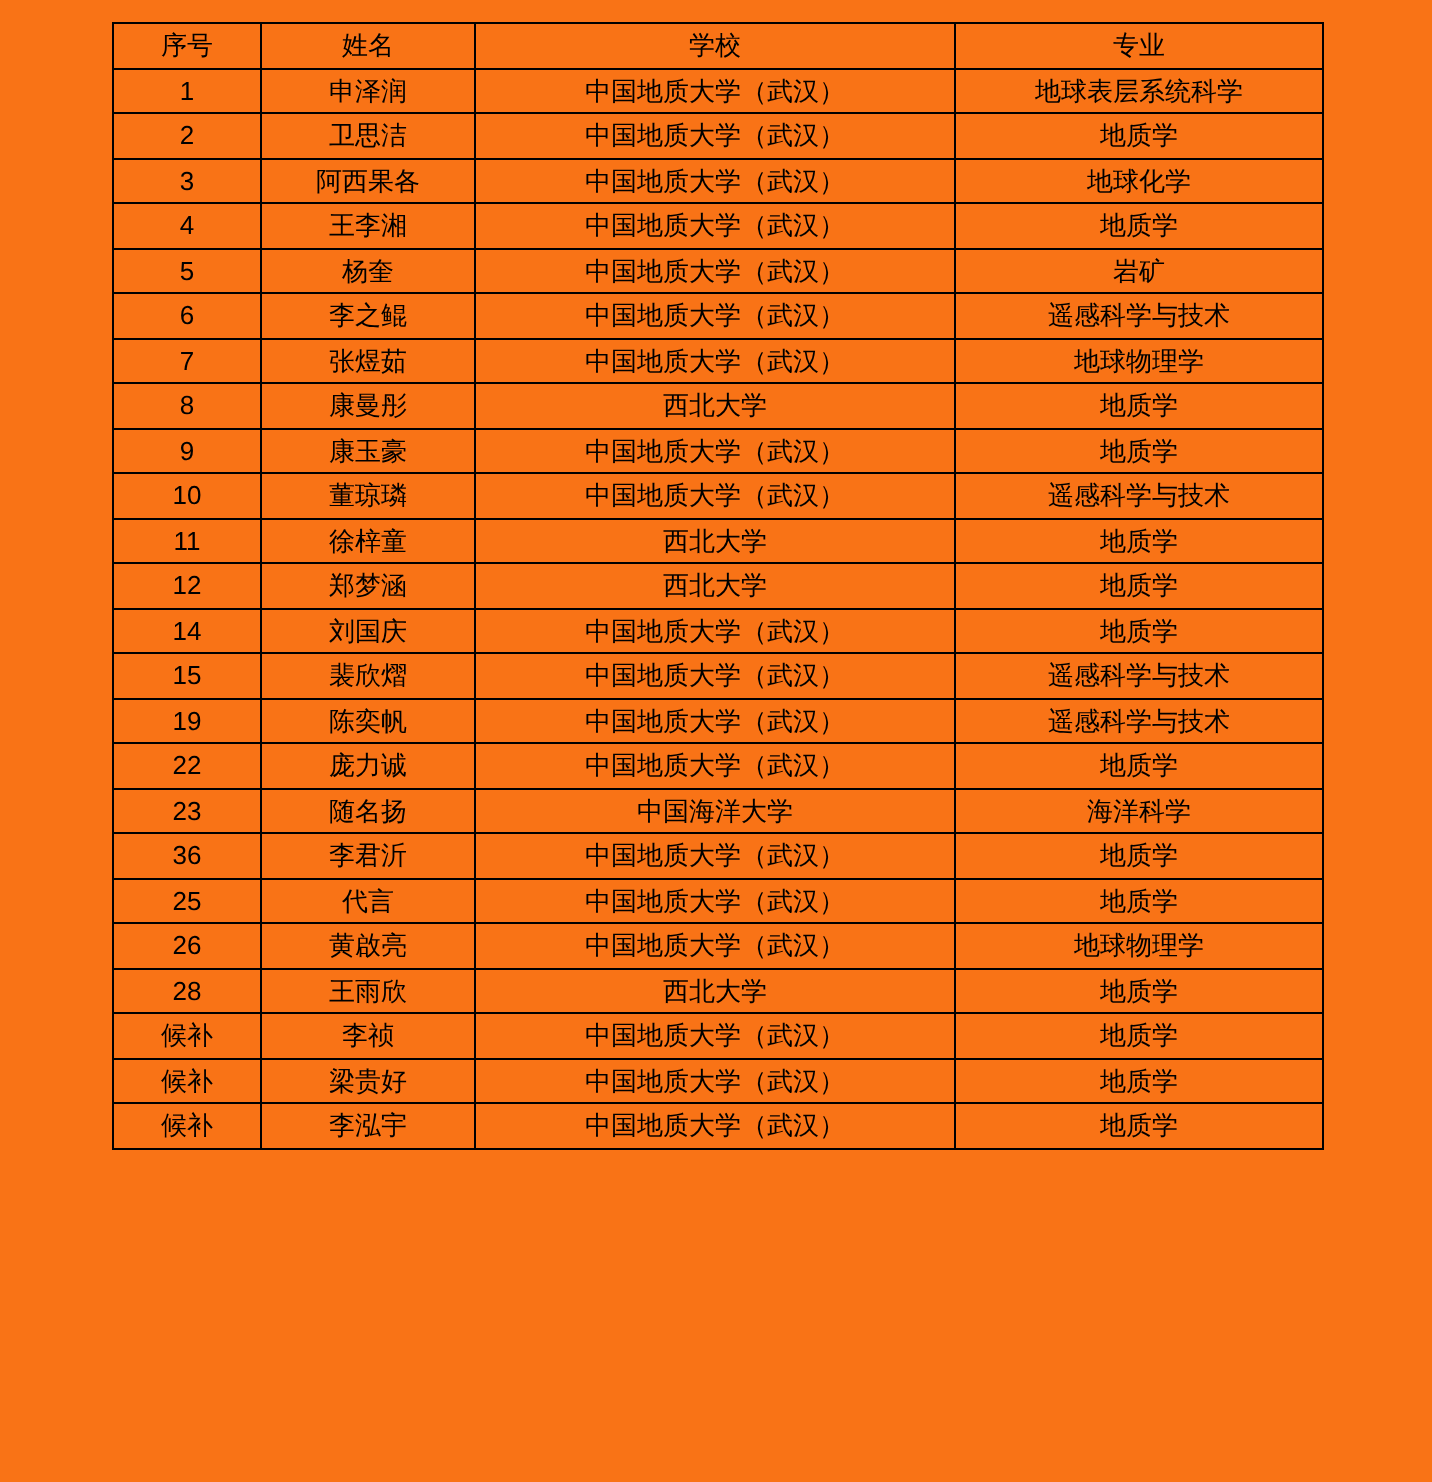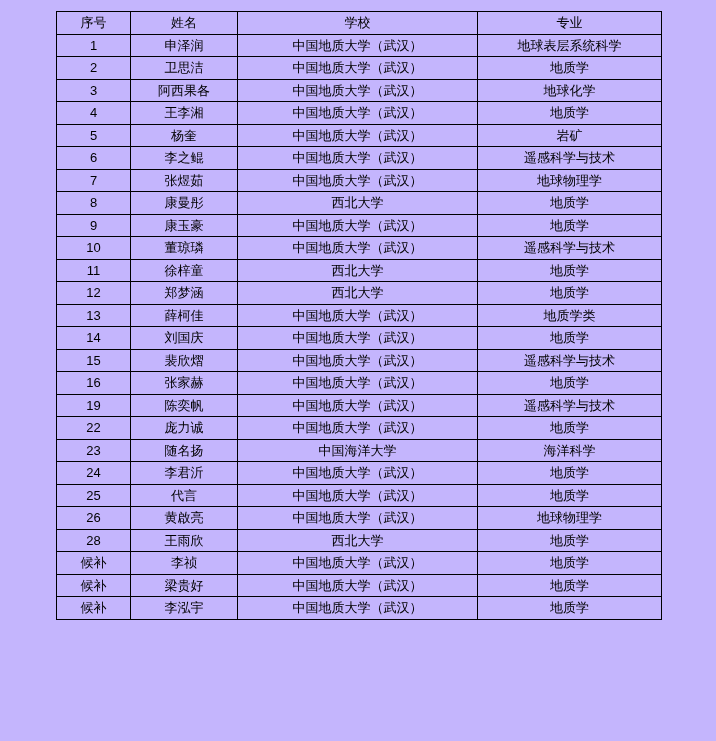--- a/index.html
+++ b/index.html
@@ -4,21 +4,21 @@
 <style>
   html, body {
     margin: 0;
     padding: 0;
     background: #ffffff;
   }
   .page {
     position: relative;
     width: 716px;
     height: 741px;
-    background: #c4b5fd;
+    background: #f97316;
     overflow: hidden;
     font-family: "Liberation Sans", "DejaVu Sans", sans-serif;
   }
   table.roster {
     position: absolute;
     left: 56px;
     top: 11px;
     width: 605px;
     border-collapse: collapse;
     table-layout: fixed;
@@ -124,63 +124,51 @@
           <td>西北大学</td>
           <td>地质学</td>
         </tr>
         <tr>
           <td>12</td>
           <td>郑梦涵</td>
           <td>西北大学</td>
           <td>地质学</td>
         </tr>
         <tr>
-          <td>13</td>
-          <td>薛柯佳</td>
-          <td>中国地质大学（武汉）</td>
-          <td>地质学类</td>
-        </tr>
-        <tr>
           <td>14</td>
           <td>刘国庆</td>
           <td>中国地质大学（武汉）</td>
           <td>地质学</td>
         </tr>
         <tr>
           <td>15</td>
           <td>裴欣熠</td>
           <td>中国地质大学（武汉）</td>
           <td>遥感科学与技术</td>
-        </tr>
-        <tr>
-          <td>16</td>
-          <td>张家赫</td>
-          <td>中国地质大学（武汉）</td>
-          <td>地质学</td>
         </tr>
         <tr>
           <td>19</td>
           <td>陈奕帆</td>
           <td>中国地质大学（武汉）</td>
           <td>遥感科学与技术</td>
         </tr>
         <tr>
           <td>22</td>
           <td>庞力诚</td>
           <td>中国地质大学（武汉）</td>
           <td>地质学</td>
         </tr>
         <tr>
           <td>23</td>
           <td>随名扬</td>
           <td>中国海洋大学</td>
           <td>海洋科学</td>
         </tr>
         <tr>
-          <td>24</td>
+          <td>36</td>
           <td>李君沂</td>
           <td>中国地质大学（武汉）</td>
           <td>地质学</td>
         </tr>
         <tr>
           <td>25</td>
           <td>代言</td>
           <td>中国地质大学（武汉）</td>
           <td>地质学</td>
         </tr>

